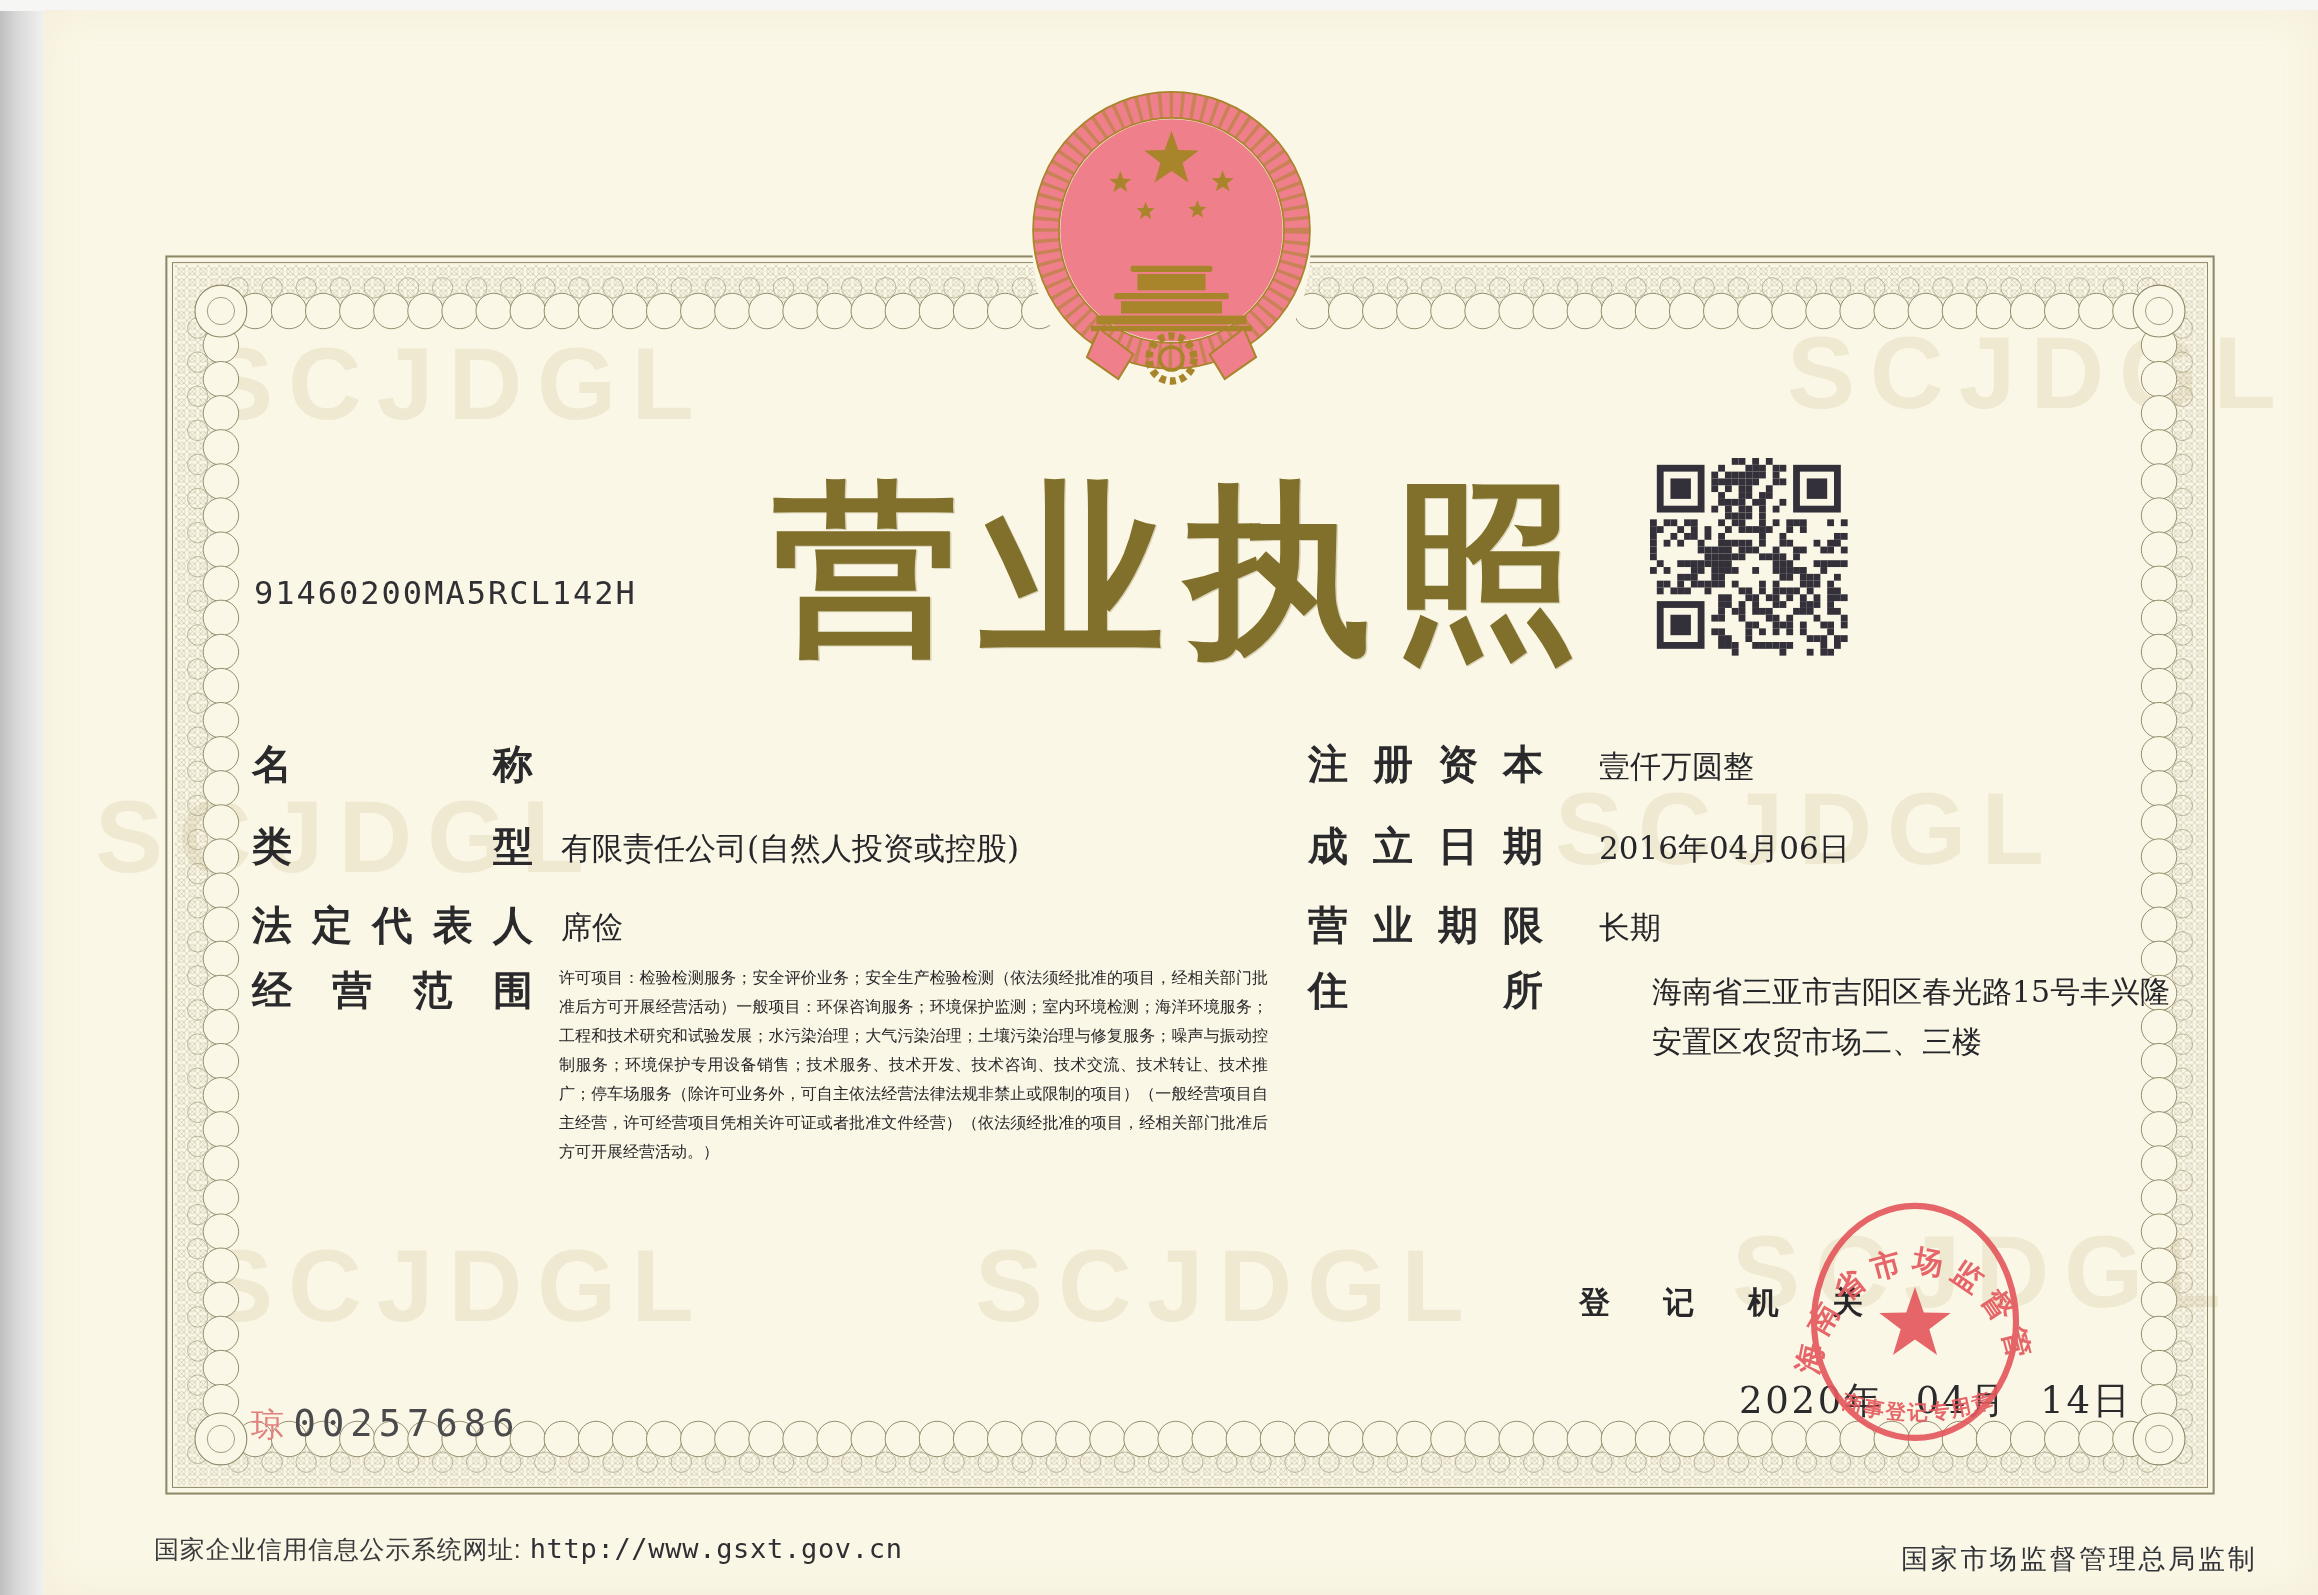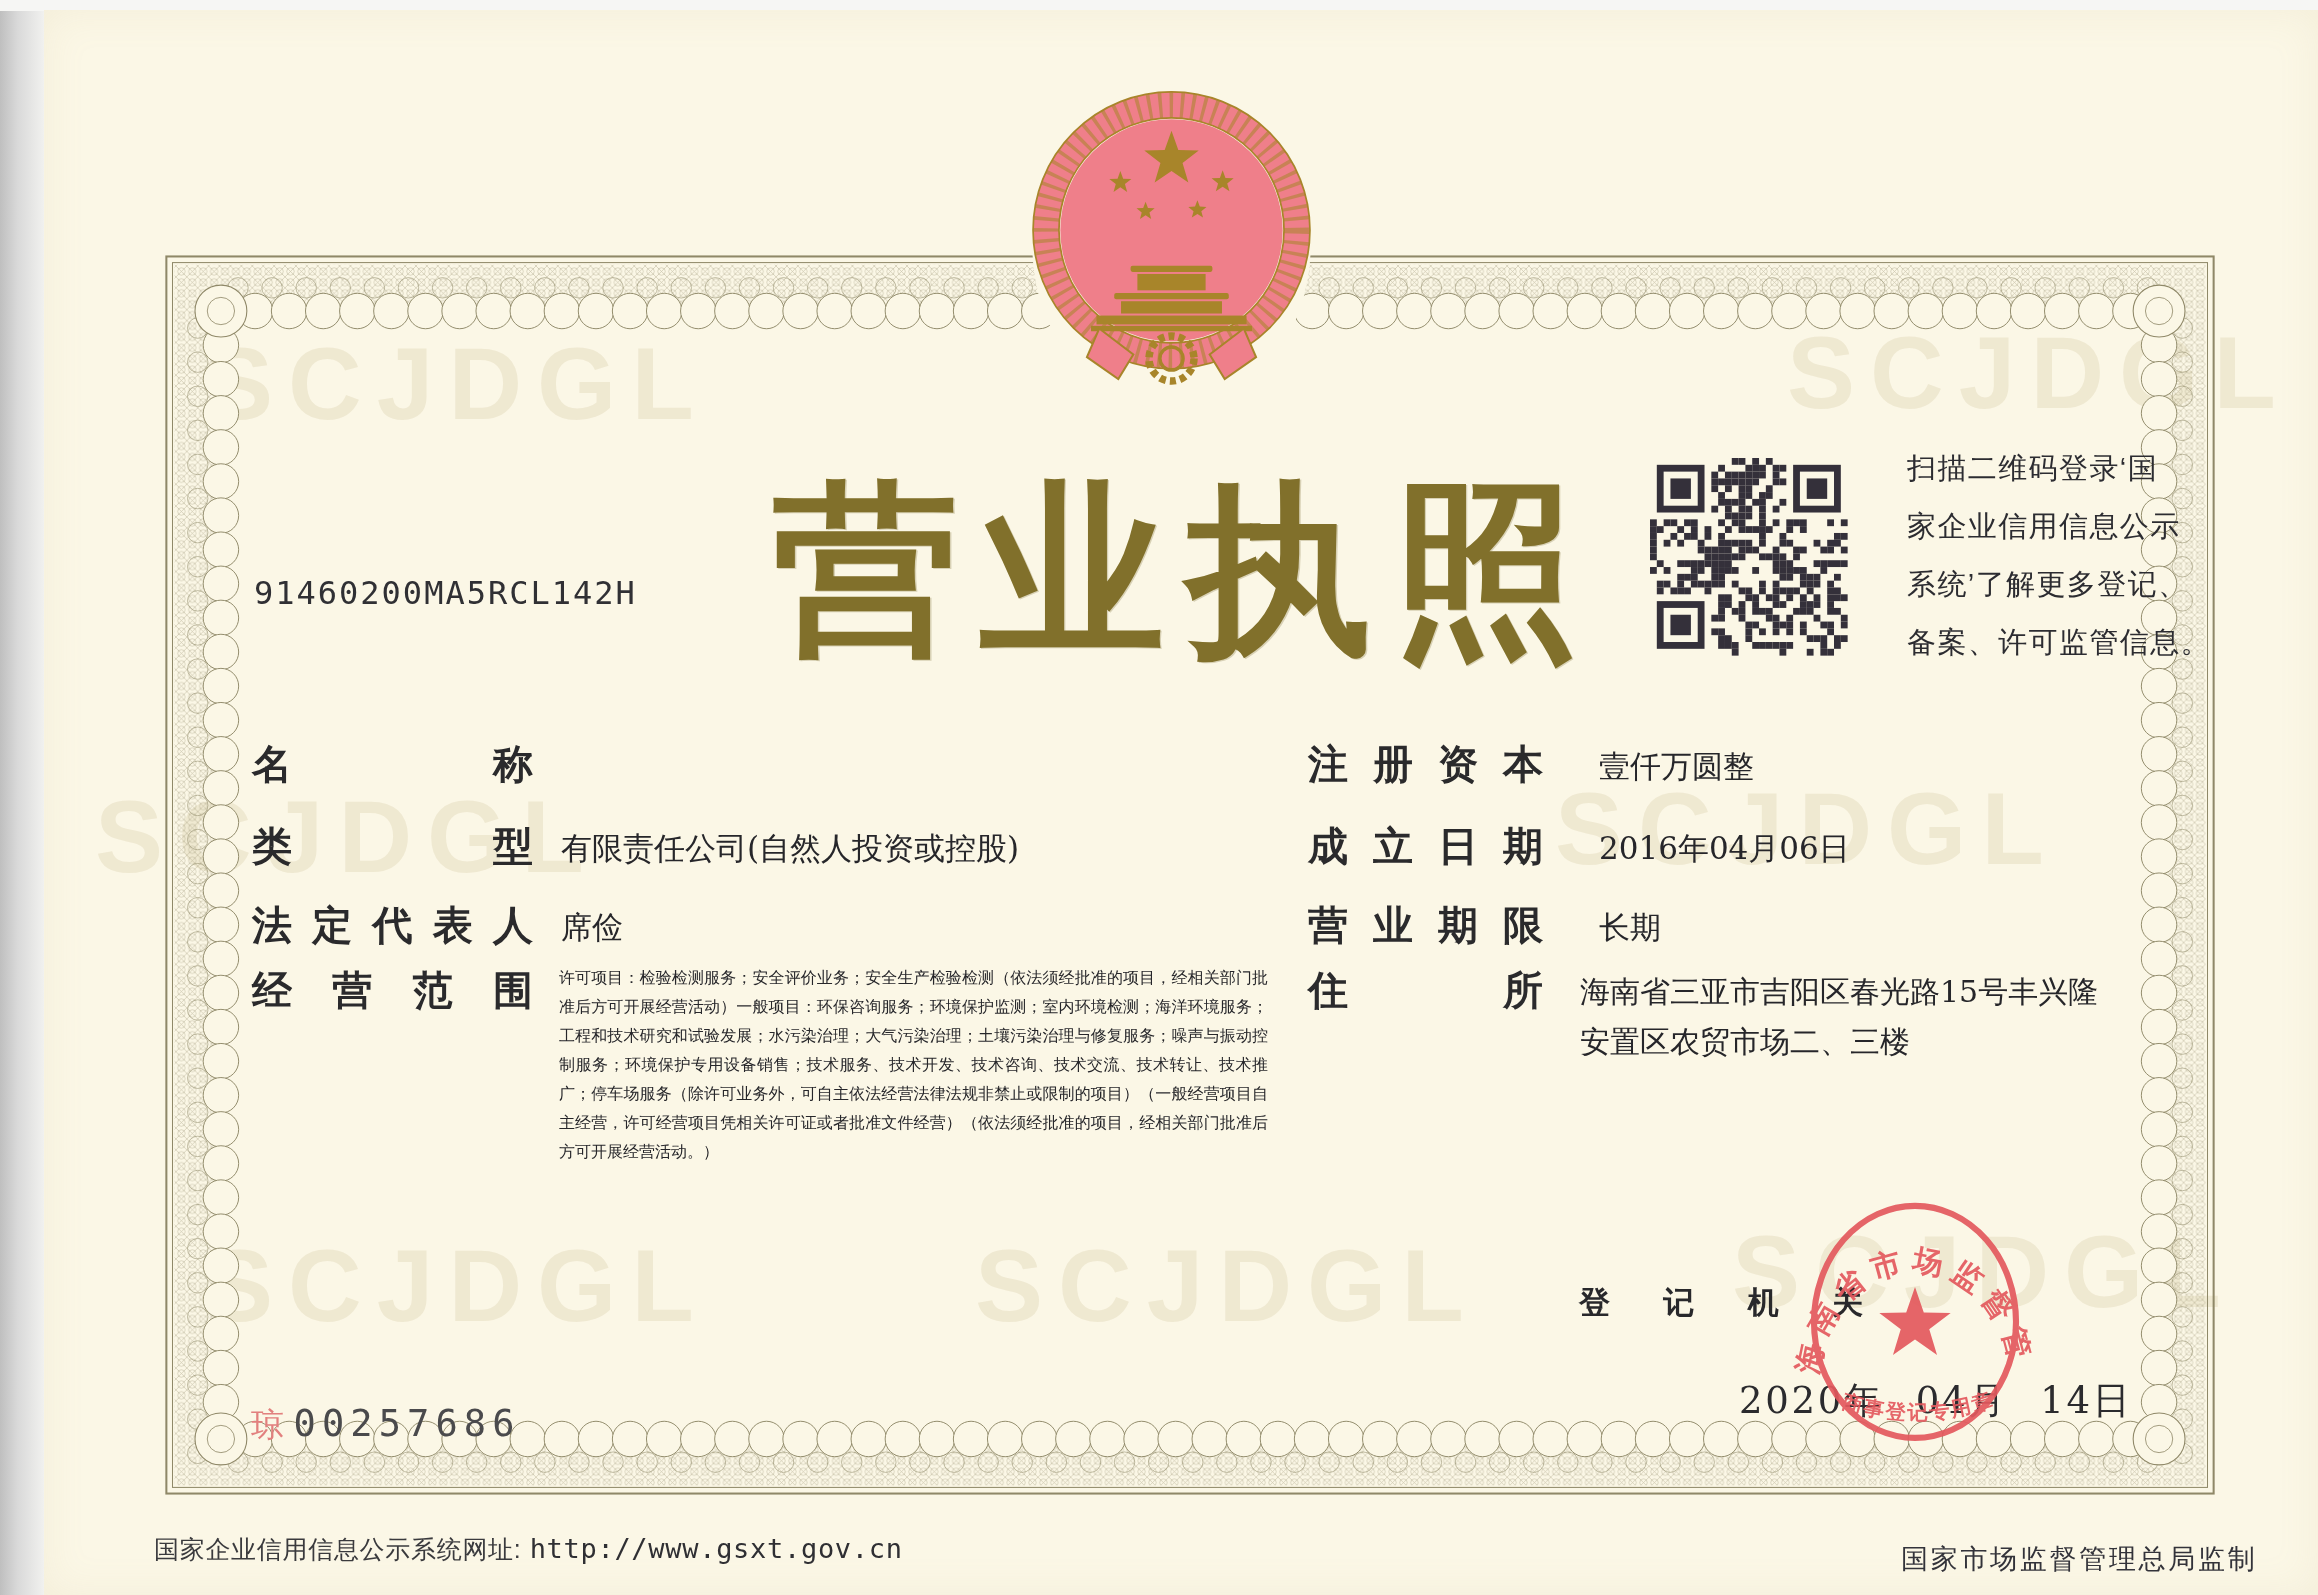--- a/index.html
+++ b/index.html
@@ -40,21 +40,21 @@
   .fvalue{font-family:"DejaVu Serif",serif;font-size:31px;color:#26262a;white-space:nowrap;}
   .lab-l{left:252px;width:281px;}
   .lab-r{left:1308px;width:235px;}
   .row1{top:742px;} .row2{top:824px;} .row3{top:903px;} .row4{top:968px;}
   .val-l{left:561px;}
   .val-r{left:1599px;}
   .vrow1{top:746px;} .vrow2{top:828px;} .vrow3{top:907px;}
   .scope{left:559px;top:963px;width:709px;font-family:"DejaVu Serif",serif;
     font-size:16px;line-height:29px;color:#26262a;text-align:justify;
     text-justify:inter-character;word-break:break-all;}
-  .address{left:1580px;top:967px;width:539px;font-family:"DejaVu Serif",serif;
+  .address{left:1652px;top:967px;width:539px;font-family:"DejaVu Serif",serif;
     font-size:30px;line-height:50px;color:#26262a;word-break:break-all;}
   .reg-label{left:1579px;top:1282px;width:284px;font-size:31px;font-weight:bold;color:#28282b;
     text-align:justify;text-align-last:justify;text-justify:inter-character;}
   .reg-date{left:1739px;top:1376px;font-family:"DejaVu Serif",serif;font-size:37px;
     color:#2b2b2e;word-spacing:17.7px;letter-spacing:2.7px;z-index:5;white-space:nowrap;}
   #seal-svg{position:absolute;left:1788px;top:1184px;width:254px;height:273px;z-index:7;opacity:.92;}
   .serial{left:251px;top:1402px;display:flex;align-items:baseline;gap:9.5px;}
   .serial .pref{font-size:33px;color:#e2807e;font-weight:500;}
   .serial .num{font-family:"DejaVu Sans Mono",monospace;font-size:37px;color:#4a4a4c;letter-spacing:6.1px;}
   .footer-left{left:154px;top:1533px;font-size:25px;color:#3a3a3d;letter-spacing:0.7px;
@@ -794,26 +794,20 @@
       <rect x="10" y="10" width="70" height="70" fill="#34303a"></rect>
       <rect x="20" y="20" width="50" height="50" fill="#fbf7e6"></rect>
       <rect x="30" y="30" width="30" height="30" fill="#34303a"></rect>
       <rect x="210" y="10" width="70" height="70" fill="#34303a"></rect>
       <rect x="220" y="20" width="50" height="50" fill="#fbf7e6"></rect>
       <rect x="230" y="30" width="30" height="30" fill="#34303a"></rect>
       <rect x="10" y="210" width="70" height="70" fill="#34303a"></rect>
       <rect x="20" y="220" width="50" height="50" fill="#fbf7e6"></rect>
       <rect x="30" y="230" width="30" height="30" fill="#34303a"></rect>
     </svg>
-  <div class="abs qr-caption">
-    <div>扫描二维码登录‘国</div>
-    <div>家企业信用信息公示</div>
-    <div>系统’了解更多登记、</div>
-    <div>备案、许可监管信息。</div>
-  </div>
 
   <div class="abs flabel lab-l row1">名称</div>
   <div class="abs flabel lab-l row2">类型</div>
   <div class="abs fvalue val-l vrow2">有限责任公司(自然人投资或控股)</div>
   <div class="abs flabel lab-l row3">法定代表人</div>
   <div class="abs fvalue val-l vrow3">席俭</div>
   <div class="abs flabel lab-l row4">经营范围</div>
   <div class="abs scope">许可项目：检验检测服务；安全评价业务；安全生产检验检测（依法须经批准的项目，经相关部门批准后方可开展经营活动）一般项目：环保咨询服务；环境保护监测；室内环境检测；海洋环境服务；工程和技术研究和试验发展；水污染治理；大气污染治理；土壤污染治理与修复服务；噪声与振动控制服务；环境保护专用设备销售；技术服务、技术开发、技术咨询、技术交流、技术转让、技术推广；停车场服务（除许可业务外，可自主依法经营法律法规非禁止或限制的项目）（一般经营项目自主经营，许可经营项目凭相关许可证或者批准文件经营）（依法须经批准的项目，经相关部门批准后方可开展经营活动。）</div>
 
   <div class="abs flabel lab-r row1">注册资本</div>

